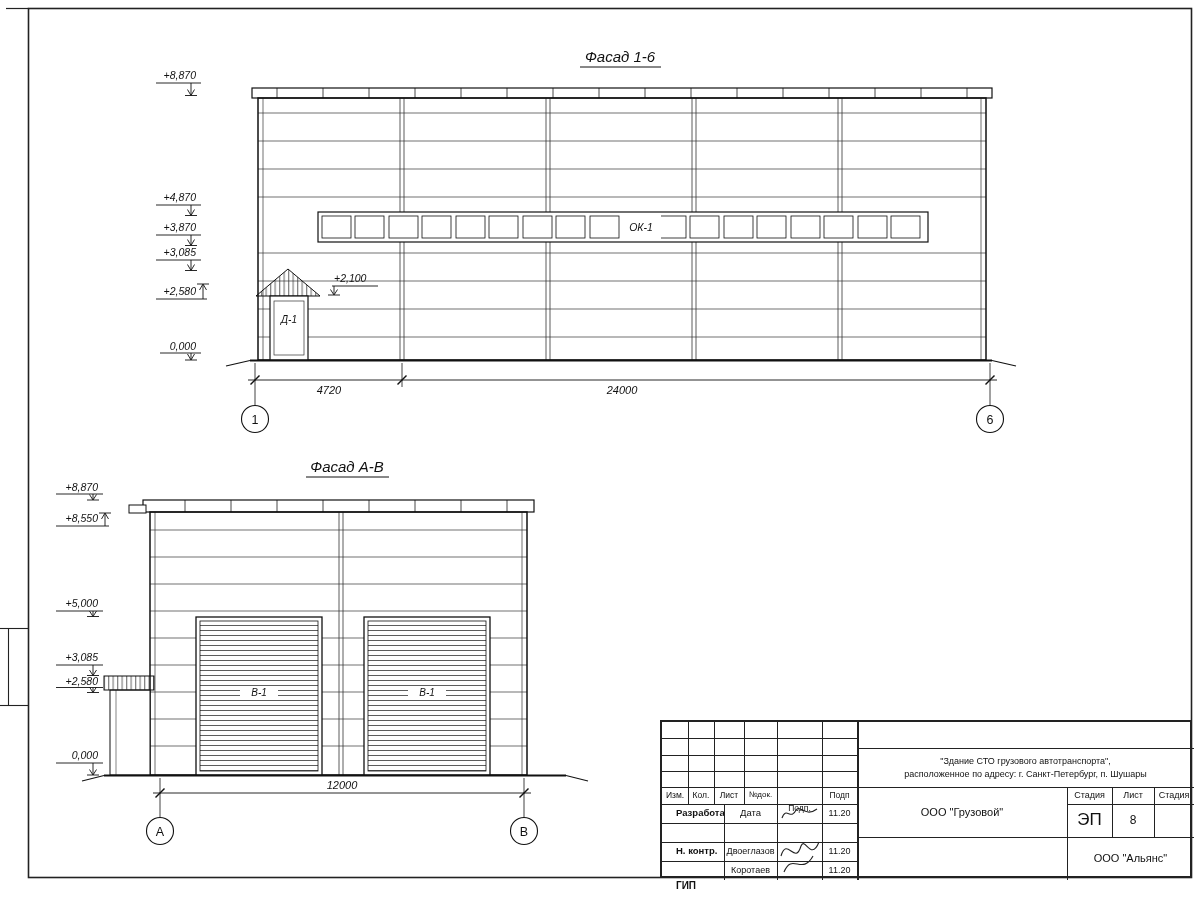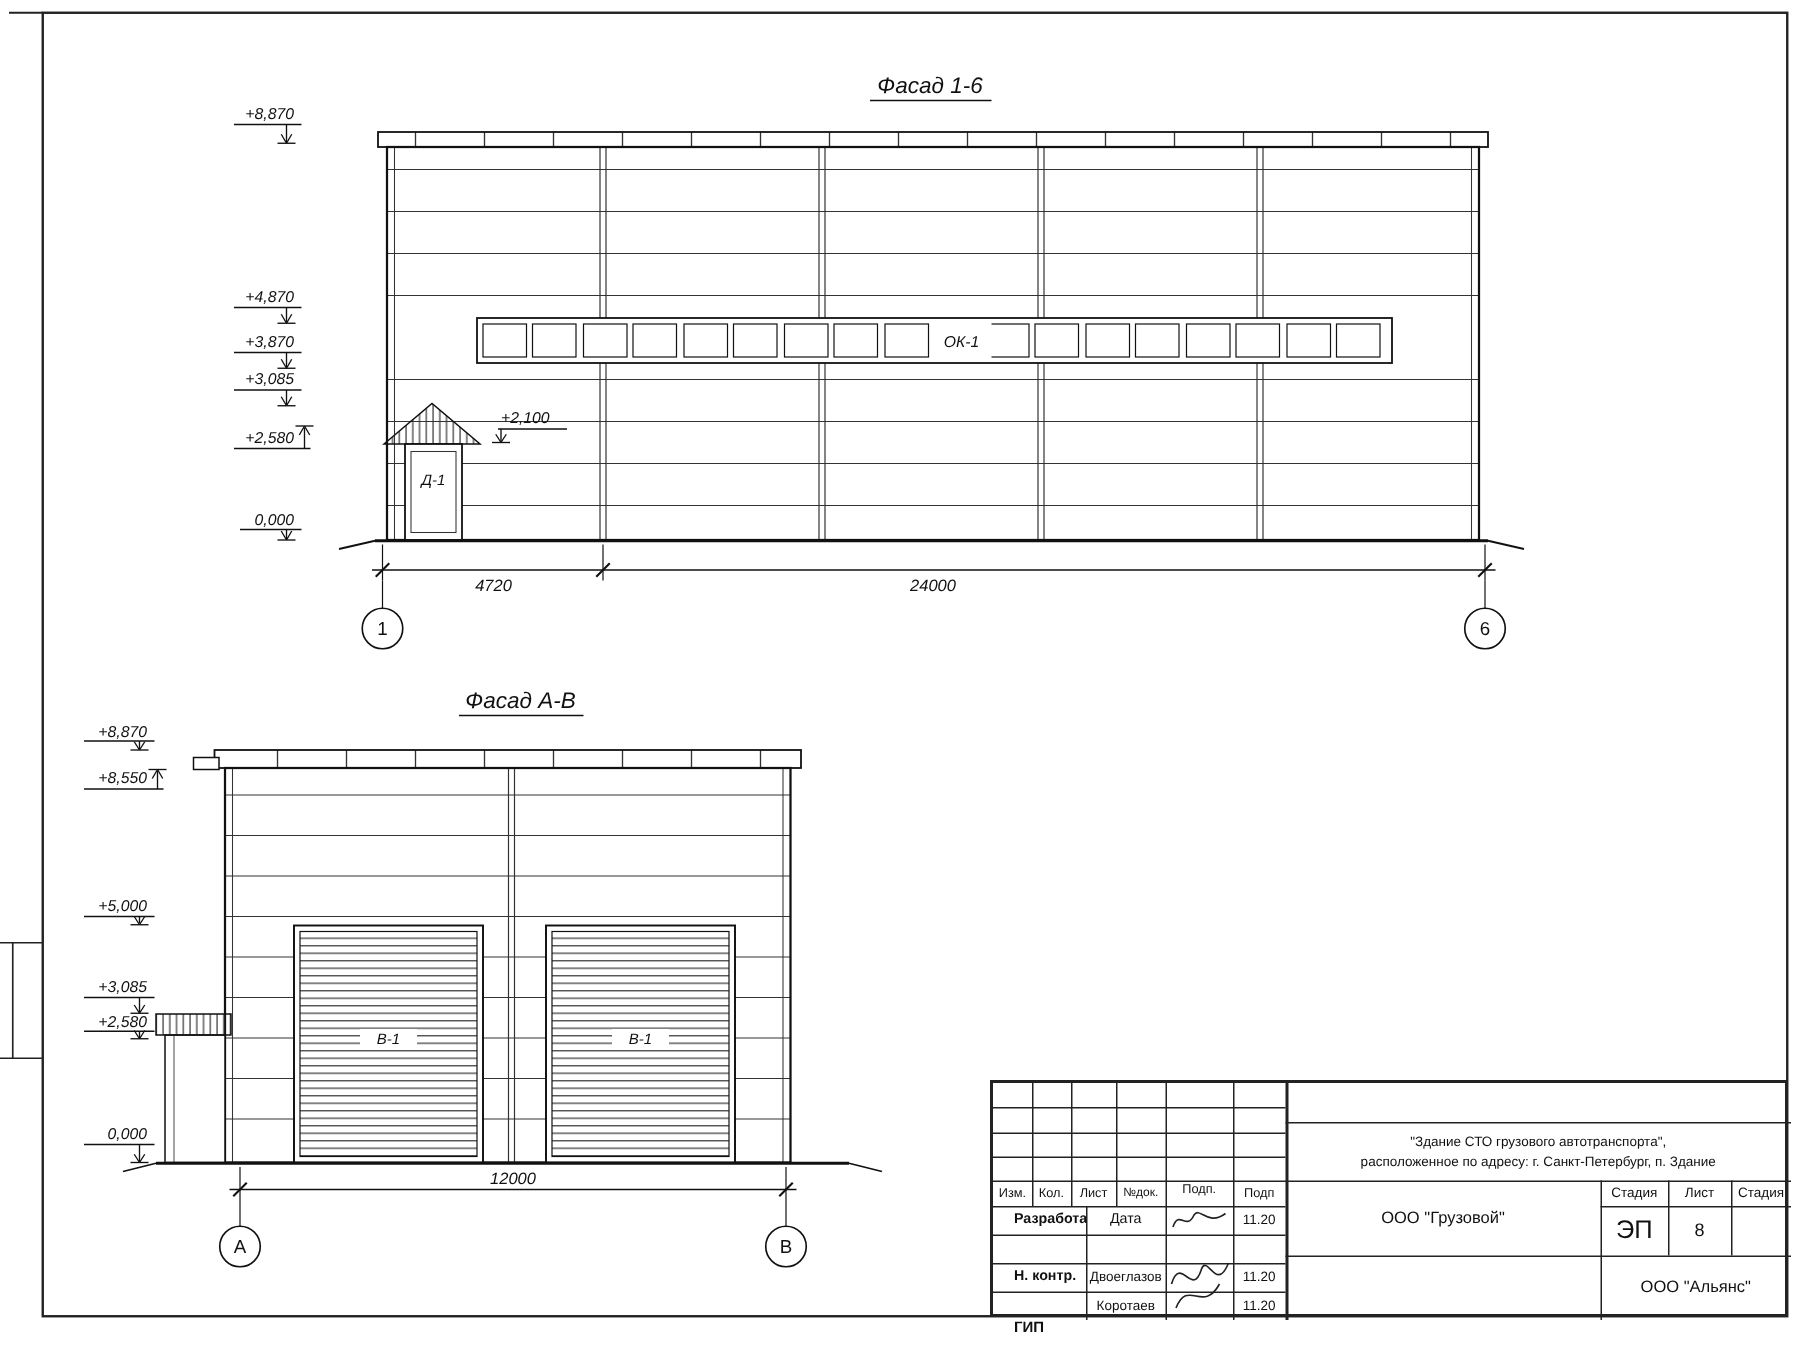--- a/index.html
+++ b/index.html
@@ -354,21 +354,21 @@
   <div class="tb-line tb-h" style="top:101px;left:0;width:195px"></div>
   <div class="tb-line tb-h" style="top:120px;left:0;width:195px"></div>
   <div class="tb-line tb-h" style="top:139px;left:0;width:195px"></div>
   <div class="tb-line tb-h" style="top:26px;left:195px;width:337px"></div>
   <div class="tb-line tb-h" style="top:115px;left:195px;width:337px"></div>
 
   <div class="tb-text" style="left:0;top:65px;width:26px;height:17px;font-size:8.5px">Изм.</div>
   <div class="tb-text" style="left:26px;top:65px;width:26px;height:17px;font-size:8.5px">Кол.</div>
   <div class="tb-text" style="left:52px;top:65px;width:30px;height:17px;font-size:8.5px">Лист</div>
   <div class="tb-text" style="left:82px;top:65px;width:33px;height:17px;font-size:8px">№док.</div>
-  <div class="tb-text" style="left:115px;top:62px;width:45px;height:17px;font-size:8.5px">Подп.</div>
+  <div class="tb-text" style="left:115px;top:78px;width:45px;height:17px;font-size:8.5px">Подп.</div>
   <div class="tb-text" style="left:160px;top:65px;width:35px;height:17px;font-size:8.5px">Подп</div>
 
   <div class="tb-text lft" style="left:0;top:82px;width:62px;height:19px;font-size:9.5px">Разработал</div>
   <div class="tb-text" style="left:62px;top:82px;width:53px;height:19px;font-size:9.5px">Дата</div>
   <div class="tb-text" style="left:160px;top:82px;width:35px;height:19px;font-size:9px">11.20</div>
   <div class="tb-text lft" style="left:0;top:120px;width:62px;height:19px;font-size:9.5px">Н. контр.</div>
   <div class="tb-text" style="left:62px;top:120px;width:53px;height:19px;font-size:9px">Двоеглазов</div>
   <div class="tb-text" style="left:160px;top:120px;width:35px;height:19px;font-size:9px">11.20</div>
   <div class="tb-text lft" style="left:0;top:154px;width:62px;height:19px;font-size:10px">ГИП</div>
   <div class="tb-text" style="left:62px;top:139px;width:53px;height:19px;font-size:9px">Коротаев</div>
@@ -377,21 +377,21 @@
   <svg class="sig-svg" style="left:115px;top:82px" width="45" height="76" viewBox="0 0 45 76">
     <g fill="none" stroke="#222" stroke-width="1.1">
       <path d="M5,14 C9,2 14,17 19,6 C23,0 28,14 40,5"></path>
       <path d="M4,52 C10,32 18,62 24,42 C28,32 34,58 42,38"></path>
       <path d="M7,68 C15,48 25,72 36,52"></path>
     </g>
   </svg>
 
   <div class="tb-text col" style="left:195px;top:26px;width:337px;height:39px;font-size:9px;line-height:1.4">
     <div>"Здание СТО грузового автотранспорта",</div>
-    <div>расположенное по адресу: г. Санкт-Петербург, п. Здание</div>
+    <div>расположенное по адресу: г. Санкт-Петербург, п. Шушары</div>
   </div>
   <div class="tb-text" style="left:195px;top:65px;width:210px;height:50px;font-size:11px">ООО "Грузовой"</div>
   <div class="tb-text" style="left:405px;top:65px;width:45px;height:17px;font-size:9px">Стадия</div>
   <div class="tb-text" style="left:450px;top:65px;width:42px;height:17px;font-size:9px">Лист</div>
   <div class="tb-text" style="left:492px;top:65px;width:40px;height:17px;font-size:9px">Стадия</div>
   <div class="tb-text" style="left:405px;top:82px;width:45px;height:33px;font-size:17px">ЭП</div>
   <div class="tb-text" style="left:450px;top:82px;width:42px;height:33px;font-size:12px">8</div>
   <div class="tb-text" style="left:405px;top:115px;width:127px;height:43px;font-size:11px">ООО "Альянс"</div>
 </div>
 

